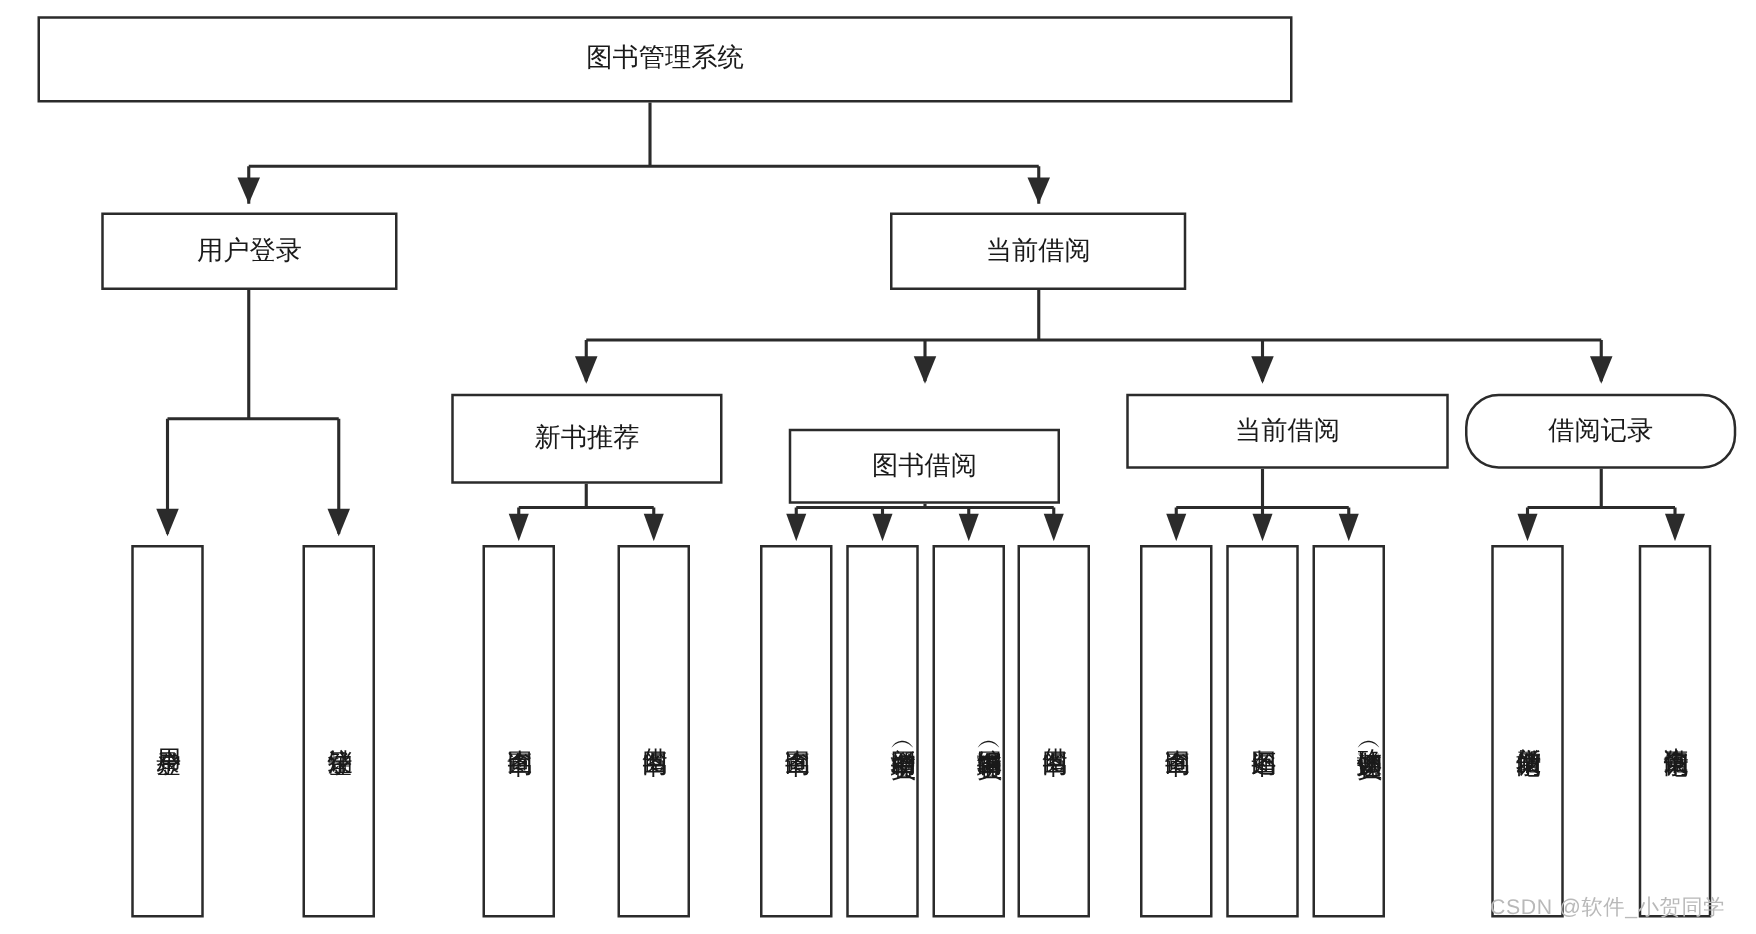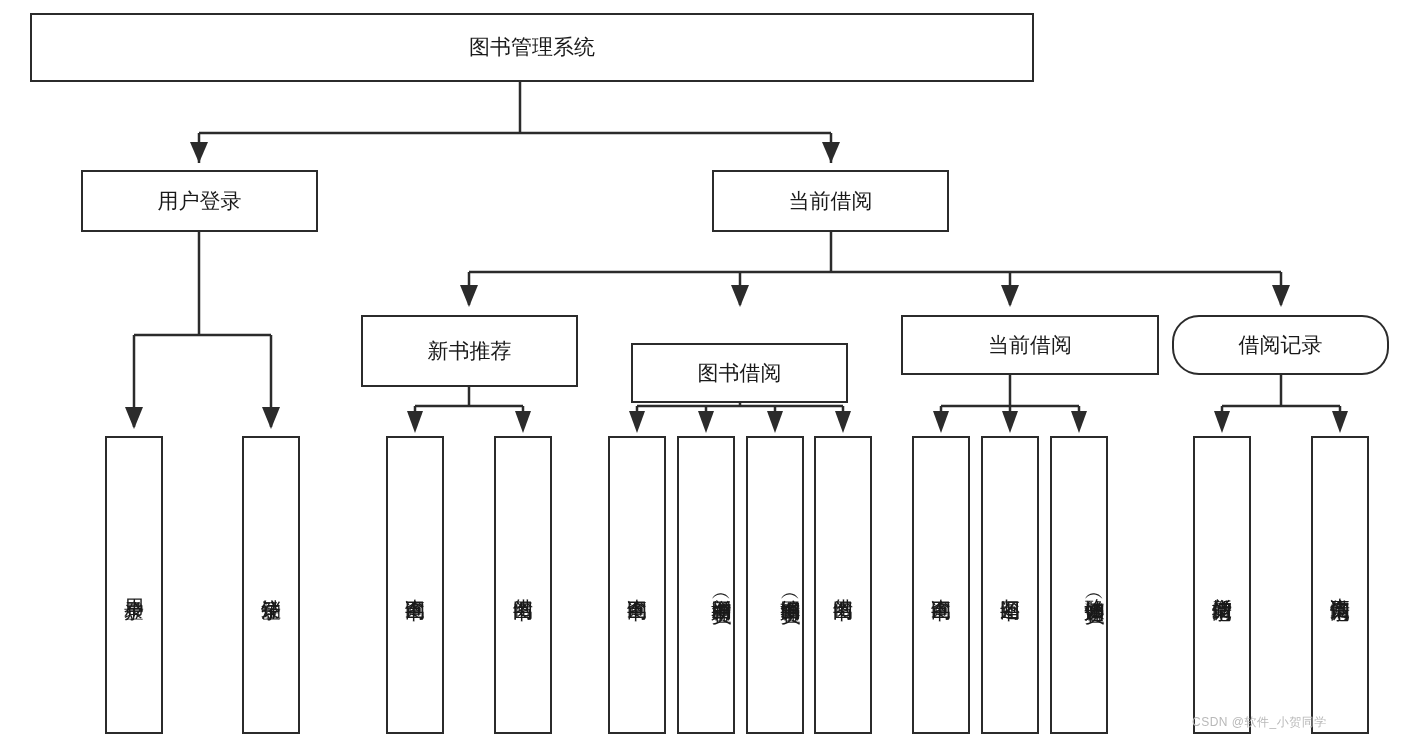--- a/index.html
+++ b/index.html
@@ -57,21 +57,21 @@
   svg.links {
     position: absolute;
     left: 0;
     top: 0;
     width: 1405px;
     height: 747px;
     pointer-events: none;
   }
   .watermark {
     position: absolute;
-    font-size: 12px;
+    font-size: 17px;
     color: #b9b9b9;
     white-space: nowrap;
     letter-spacing: 0.5px;
   }
 </style>
 </head>
 <body>
 
 <div id="canvas">
 

